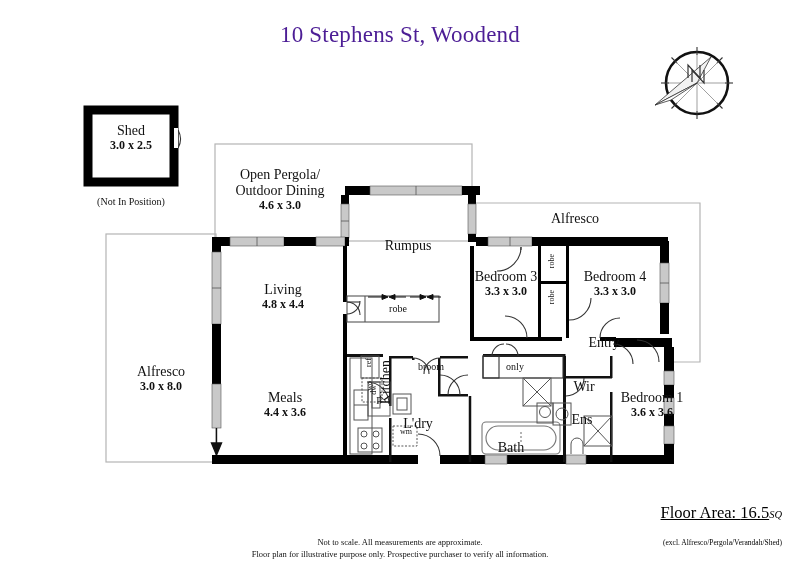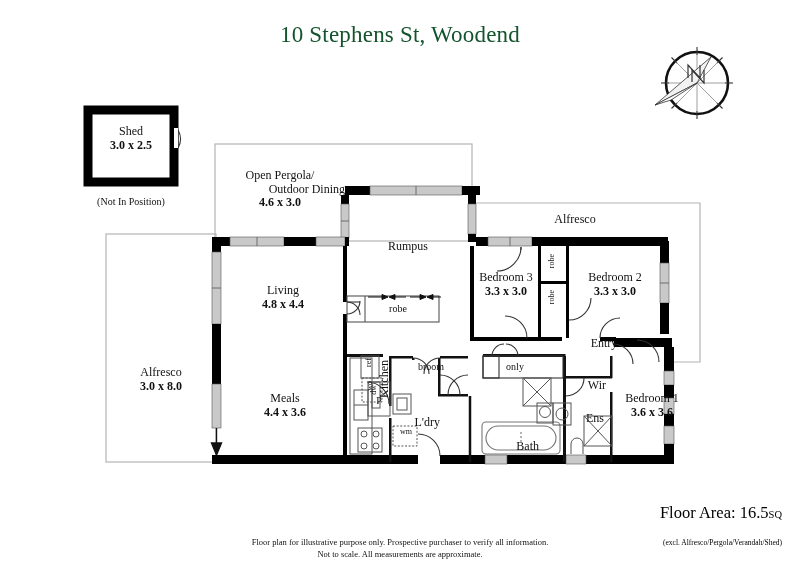--- a/index.html
+++ b/index.html
@@ -20,45 +20,45 @@
     left: 0; top: 0;
     width: 800px; height: 566px;
   }
   .title {
     position: absolute;
     left: 0; top: 22px;
     width: 800px;
     text-align: center;
     font-size: 23px;
     letter-spacing: 0.2px;
-    color: #14532d;
+    color: #4c1d95;
   }
   .lbl {
     position: absolute;
     text-align: center;
     line-height: 1.12;
     color: #111;
     white-space: nowrap;
   }
   .lbl .ln2 { display: block; }
-  .room-name { font-size: 12px; text-align: right; }
+  .room-name { font-size: 14px; }
   .room-dim  { font-size: 12px; font-weight: bold; }
   .small     { font-size: 10px; }
   .tiny      { font-size: 8px; }
   .vert {
     writing-mode: vertical-rl;
     transform: rotate(180deg);
   }
   .floorarea {
     position: absolute;
     right: 18px; top: 503px;
     text-align: right;
   }
-  .floorarea .fa-main { font-size: 16.5px; }
-  .floorarea .fa-sq  { font-size: 10.5px; }
+  .floorarea .fa-main { font-size: 16.5px; text-decoration: underline; }
+  .floorarea .fa-sq  { font-size: 10.5px; font-style: italic; }
   .floorarea .fa-sub { font-size: 7.5px; margin-top: 15px; }
   .disclaimer {
     position: absolute;
     left: 0; top: 536px;
     width: 800px;
     text-align: center;
     font-size: 8.5px;
     line-height: 1.45;
     color: #111;
   }
@@ -394,21 +394,21 @@
   <span class="room-name">Living</span>
   <span class="ln2 room-dim">4.8 x 4.4</span>
 </div>
 
 <div class="lbl" style="left:473px; top:267px; width:66px;">
   <span class="room-name">Bedroom 3</span>
   <span class="ln2 room-dim">3.3 x 3.0</span>
 </div>
 
 <div class="lbl" style="left:569px; top:267px; width:92px;">
-  <span class="room-name">Bedroom 2</span>
+  <span class="room-name">Bedroom 4</span>
   <span class="ln2 room-dim">3.3 x 3.0</span>
 </div>
 
 <div class="lbl" style="left:580px; top:333px; width:48px;">
   <span class="room-name">Entry</span>
 </div>
 
 <div class="lbl" style="left:106px; top:362px; width:110px;">
   <span class="room-name">Alfresco</span>
   <span class="ln2 room-dim">3.0 x 8.0</span>
@@ -446,15 +446,15 @@
 <div class="lbl tiny" style="left:394px; top:428px; width:24px;">wm</div>
 
 <div class="floorarea">
   <div>
     <span class="fa-main">Floor Area: </span><span class="fa-main">16.5</span><span class="fa-sq">SQ</span>
   </div>
   <div class="fa-sub">(excl. Alfresco/Pergola/Verandah/Shed)</div>
 </div>
 
 <div class="disclaimer">
+  <div>Not to scale. All measurements are approximate.</div>
   <div>Floor plan for illustrative purpose only. Prospective purchaser to verify all information.</div>
-  <div>Not to scale. All measurements are approximate.</div>
 </div>
 
 </body></html>

